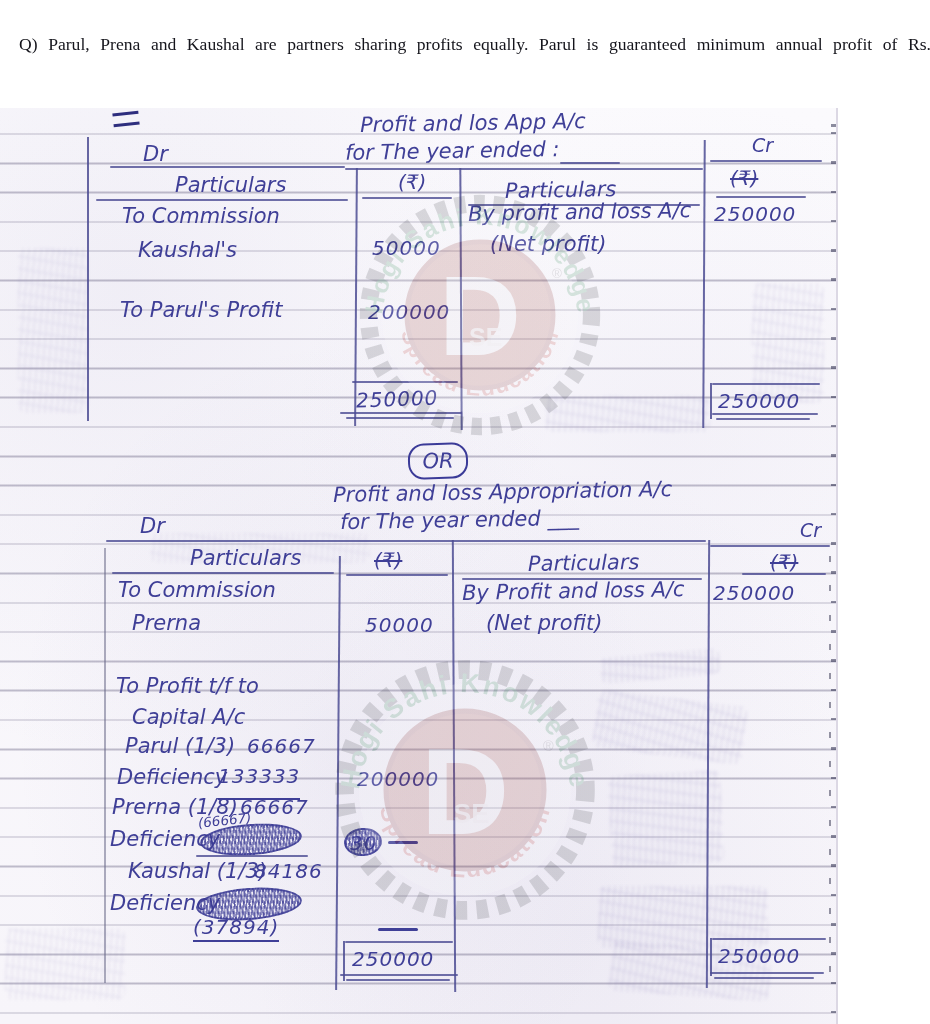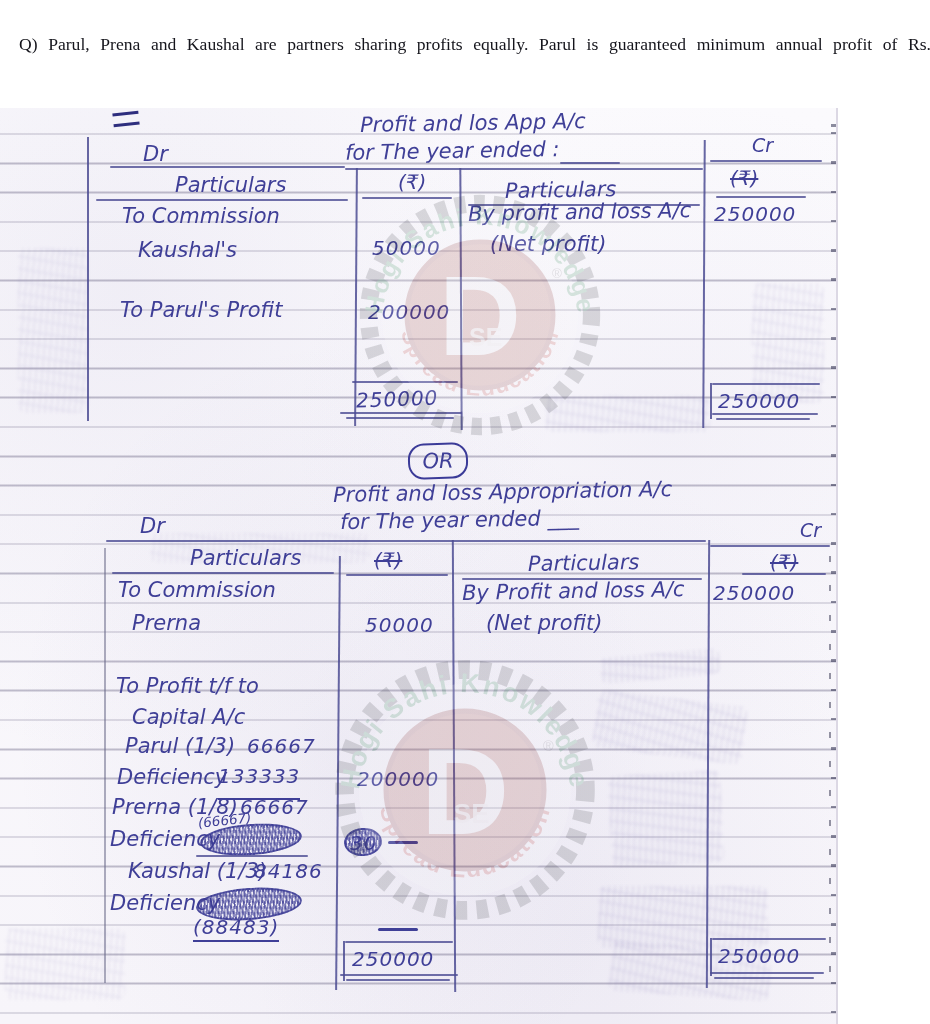--- a/index.html
+++ b/index.html
@@ -189,21 +189,21 @@
   <div class="hw" style="left:110px;top:829px;">Deficiency</div>
   <div class="scrib" style="left:200px;top:824px;width:98px;height:27px;"></div>
   <div class="hline" style="left:196px;top:855px;width:112px;"></div>
   <div class="hw amt" style="left:350px;top:833px;">30</div>
   <div class="scrib" style="left:344px;top:828px;width:34px;height:24px;"></div>
   <div class="dash" style="left:388px;top:841px;width:30px;"></div>
   <div class="hw" style="left:128px;top:861px;">Kaushal (1/3)</div>
   <div class="hw amt" style="left:254px;top:861px;">84186</div>
   <div class="hw" style="left:110px;top:893px;">Deficiency</div>
   <div class="scrib" style="left:196px;top:888px;width:102px;height:28px;"></div>
-  <div class="hw amt" style="left:193px;top:917px;border-bottom:2px solid #3f3f97;padding-bottom:3px;">(88483)</div>
+  <div class="hw amt" style="left:193px;top:917px;border-bottom:2px solid #3f3f97;padding-bottom:3px;">(37894)</div>
   <div class="dash" style="left:378px;top:928px;width:40px;"></div>
 
   <div class="hline" style="left:345px;top:941px;width:108px;"></div>
   <div class="vline" style="left:343px;top:941px;height:40px;"></div>
   <div class="hw amt" style="left:352px;top:949px;">250000</div>
   <div class="hline" style="left:340px;top:974px;width:118px;"></div>
   <div class="hline" style="left:346px;top:979px;width:104px;"></div>
   <div class="hline" style="left:712px;top:938px;width:114px;"></div>
   <div class="vline" style="left:710px;top:938px;height:38px;"></div>
   <div class="hw amt" style="left:718px;top:946px;">250000</div>

